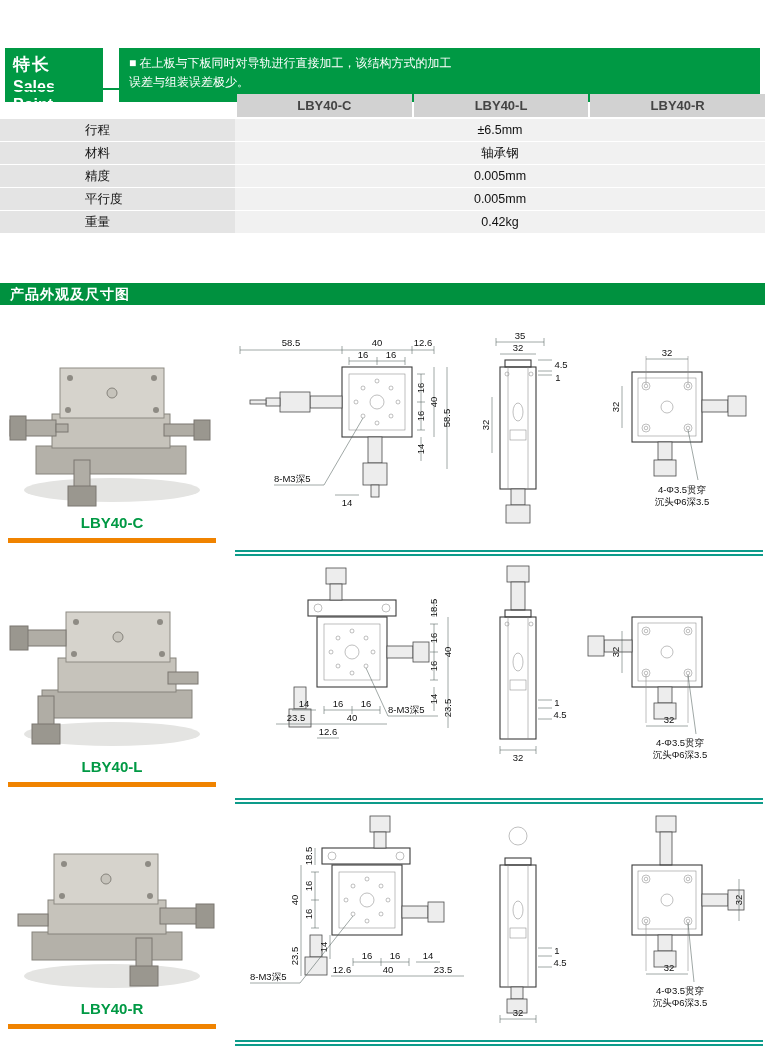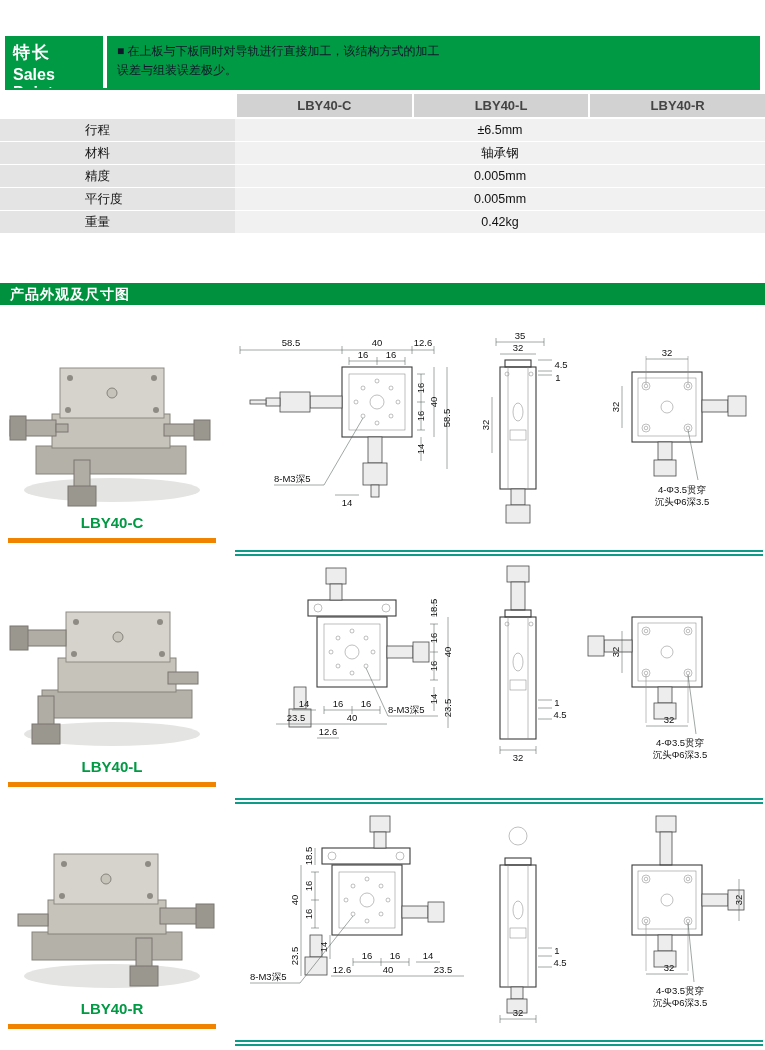--- a/index.html
+++ b/index.html
@@ -3,25 +3,25 @@
 <meta charset="utf-8">
 <style>
   * { margin:0; padding:0; box-sizing:border-box; }
   html,body { background:#fff; }
   body { font-family:"Liberation Sans","DejaVu Sans",sans-serif; color:#111; }
   .page { position:relative; width:765px; height:1050px; background:#fff; overflow:hidden; }
 
   .top-note { position:absolute; top:6px; right:10px; font-size:15px; font-weight:bold; color:#000; }
 
   
-  .sales-row { position:absolute; top:36px; left:5px; right:5px; height:54px; display:flex; }
+  .sales-row { position:absolute; top:48px; left:5px; right:5px; height:54px; display:flex;gap:12px; }
   .sales-title { width:98px; background:#009944; color:#fff; padding:5px 8px; }
   .sales-title .cn { font-size:17px; font-weight:bold; letter-spacing:2px; }
   .sales-title .en { font-size:16px; font-weight:bold; margin-top:2px; }
-  .sales-bullets { flex:1; margin-left:4px; background:#009944; display:flex; padding:6px 10px; color:#0f172a; }
+  .sales-bullets { flex:1; margin-left:4px; background:#009944; display:flex; padding:6px 10px; color:#ffffff; }
   .bullet { font-size:12px; line-height:1.55; }
   .bullet.first { flex:0 0 55%; padding-right:14px; }
   .bullet.second { flex:1; }
   .sales-underline { position:absolute; top:88px; left:5px; right:5px; height:2px; background:#009944; }
 
   
   .spec { position:absolute; top:94px; left:0; width:765px; }
   .shead { display:flex; height:23px; margin-bottom:2px; }
   .shspacer { width:235px; }
   .shcell { flex:1; margin-left:2px; background:#d2d2d2; color:#444; font-weight:bold; font-size:13px;

